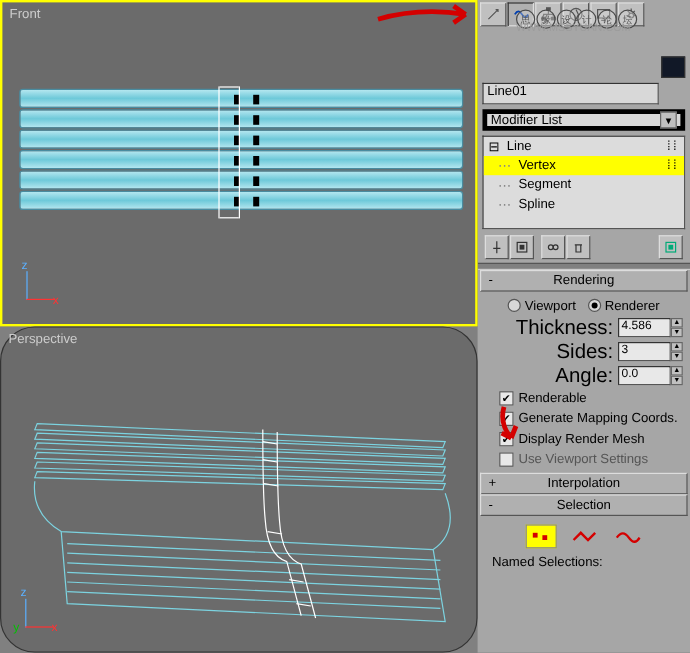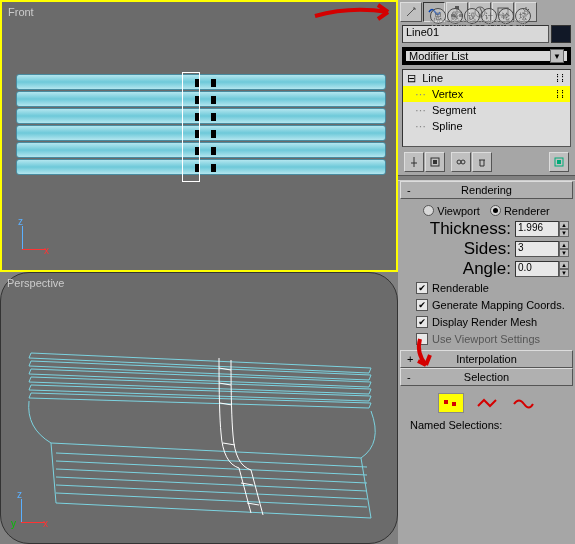--- a/index.html
+++ b/index.html
@@ -36,21 +36,21 @@
 
 
 .toolbar-row { height: 23px; display: flex; gap: 1px; padding: 2px; background: #a6a6a6; }
 .tbtn { width: 22px; height: 20px; background: #c0c0c0; border: 1px solid #555; border-top-color: #ddd; border-left-color: #ddd; display: flex; align-items: center; justify-content: center; font-size: 12px; }
 .tbtn.press { border: 1px solid #333; border-bottom-color: #ddd; border-right-color: #ddd; background: #b0b0b0; }
 
 .arrow-red { position: absolute; top: 2px; left: 310px; pointer-events: none; }
 .arrow-red2 { position: absolute; top: 335px; left: 410px; pointer-events: none; z-index: 5; }
 
 .field-row { display: flex; align-items: center; padding: 2px 4px; gap: 2px; }
-.text-input { flex: 1; height: 18px; background: #d8d8d8; border: 1px solid #555; border-top-color: #333; border-left-color: #333; padding: 0 3px; }
+.text-input { flex: 1; height: 18px; background: #d8d8d8; border: 1px solid #555; border-top-color: #333; border-left-color: #333; padding: 0 3px; margin-top: 44px; }
 .swatch { width: 20px; height: 18px; background: #111827; border: 1px solid #333; }
 .dropdown { flex: 1; height: 18px; background: #d8d8d8; border: 4px solid #000000; display: flex; align-items: center; justify-content: space-between; padding: 0 3px; }
 .dd-btn { width: 14px; height: 14px; background: #c0c0c0; border: 1px solid #666; display: flex; align-items: center; justify-content: center; font-size: 8px; }
 
 .stack-box { margin: 2px 4px; height: 78px; background: #dcdcdc; border: 1px solid #555; border-top-color: #333; border-left-color: #333; overflow: hidden; }
 .stack-row { height: 16px; display: flex; align-items: center; padding: 0 4px; gap: 6px; position: relative; }
 .stack-row.sel { background: #ffff00; color: #000; }
 .stack-dots { margin-left: auto; letter-spacing: 2px; }
 .tree-line { color: #888; margin-left: 8px; }
 
@@ -295,21 +295,21 @@
             <span>Viewport</span>
           </span>
           <span style="display:flex;align-items:center;gap:3px">
             <span class="radio on"></span>
             <span>Renderer</span>
           </span>
         </div>
         <div class="param-row">
           <span class="param-label">Thickness:</span>
           <div class="spin-field">
-            <div class="spin-input">1.996</div>
+            <div class="spin-input">4.586</div>
             <div class="spinners">
                 <div class="sp">▲</div>
                 <div class="sp">▼</div>
               </div>
           </div>
         </div>
         <div class="param-row">
           <span class="param-label">Sides:</span>
           <div class="spin-field">
             <div class="spin-input">3</div>

